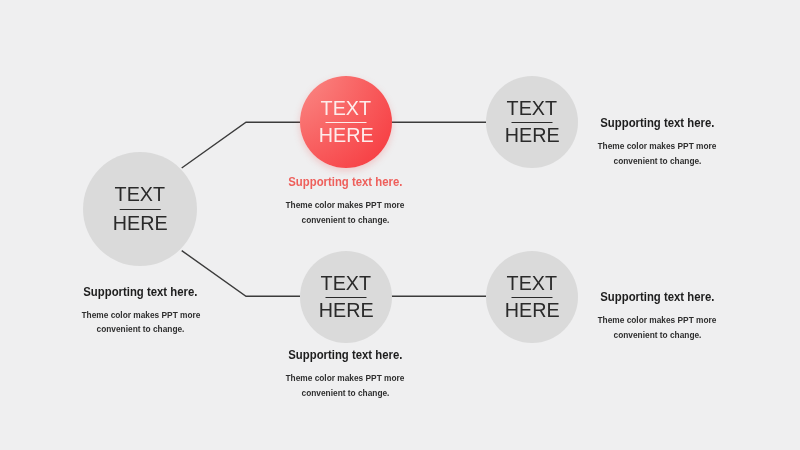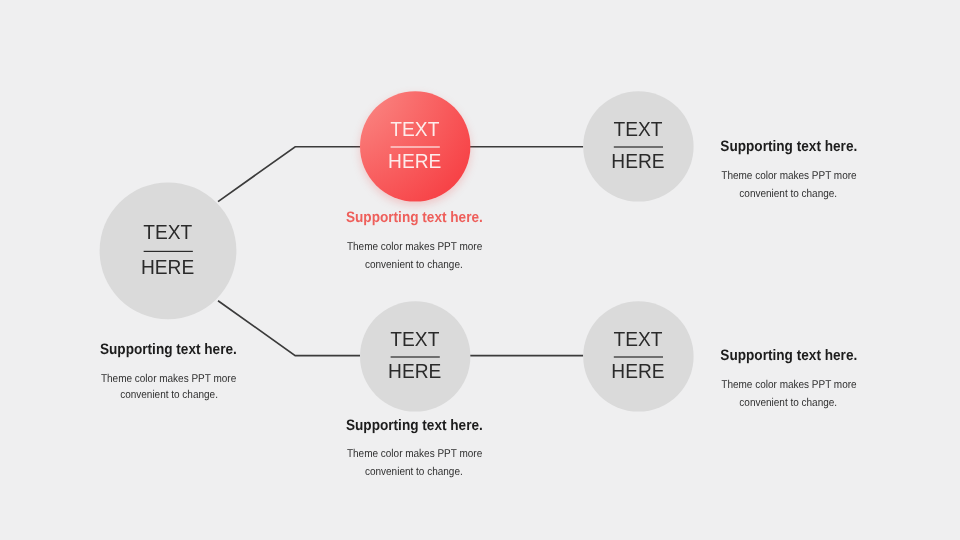--- a/index.html
+++ b/index.html
@@ -28,21 +28,21 @@
   }
   .node {
     position: absolute;
     border-radius: 50%;
     box-sizing: border-box;
   }
   .node .nt {
     position: absolute;
     left: 0; right: 0;
     text-align: center;
-    font-size: 17px;
+    font-size: 21px;
     line-height: 15.5px;
     color: #2a2a2a;
     white-space: nowrap;
   }
   .node .nt > span {
     display: inline-block;
     transform: scaleX(0.94) translateZ(0);
     transform-origin: center center;
   }
   .node .ndiv {
@@ -77,20 +77,21 @@
     line-height: 13px;
     white-space: nowrap;
     display: inline-block;
     transform: scaleX(0.901) translateZ(0);
     transform-origin: center center;
   }
   .txt .sb {
     font-size: 9.4px;
     color: #2f2f2f;
     line-height: 14.6px;
+    font-weight: bold;
   }
   .txt .sb > div {
     display: inline-block;
     white-space: nowrap;
     transform: scaleX(0.888) translateZ(0);
     transform-origin: center center;
   }
   .txt.red .hd { color: #ee5f5b; }
 </style>
 </head>

